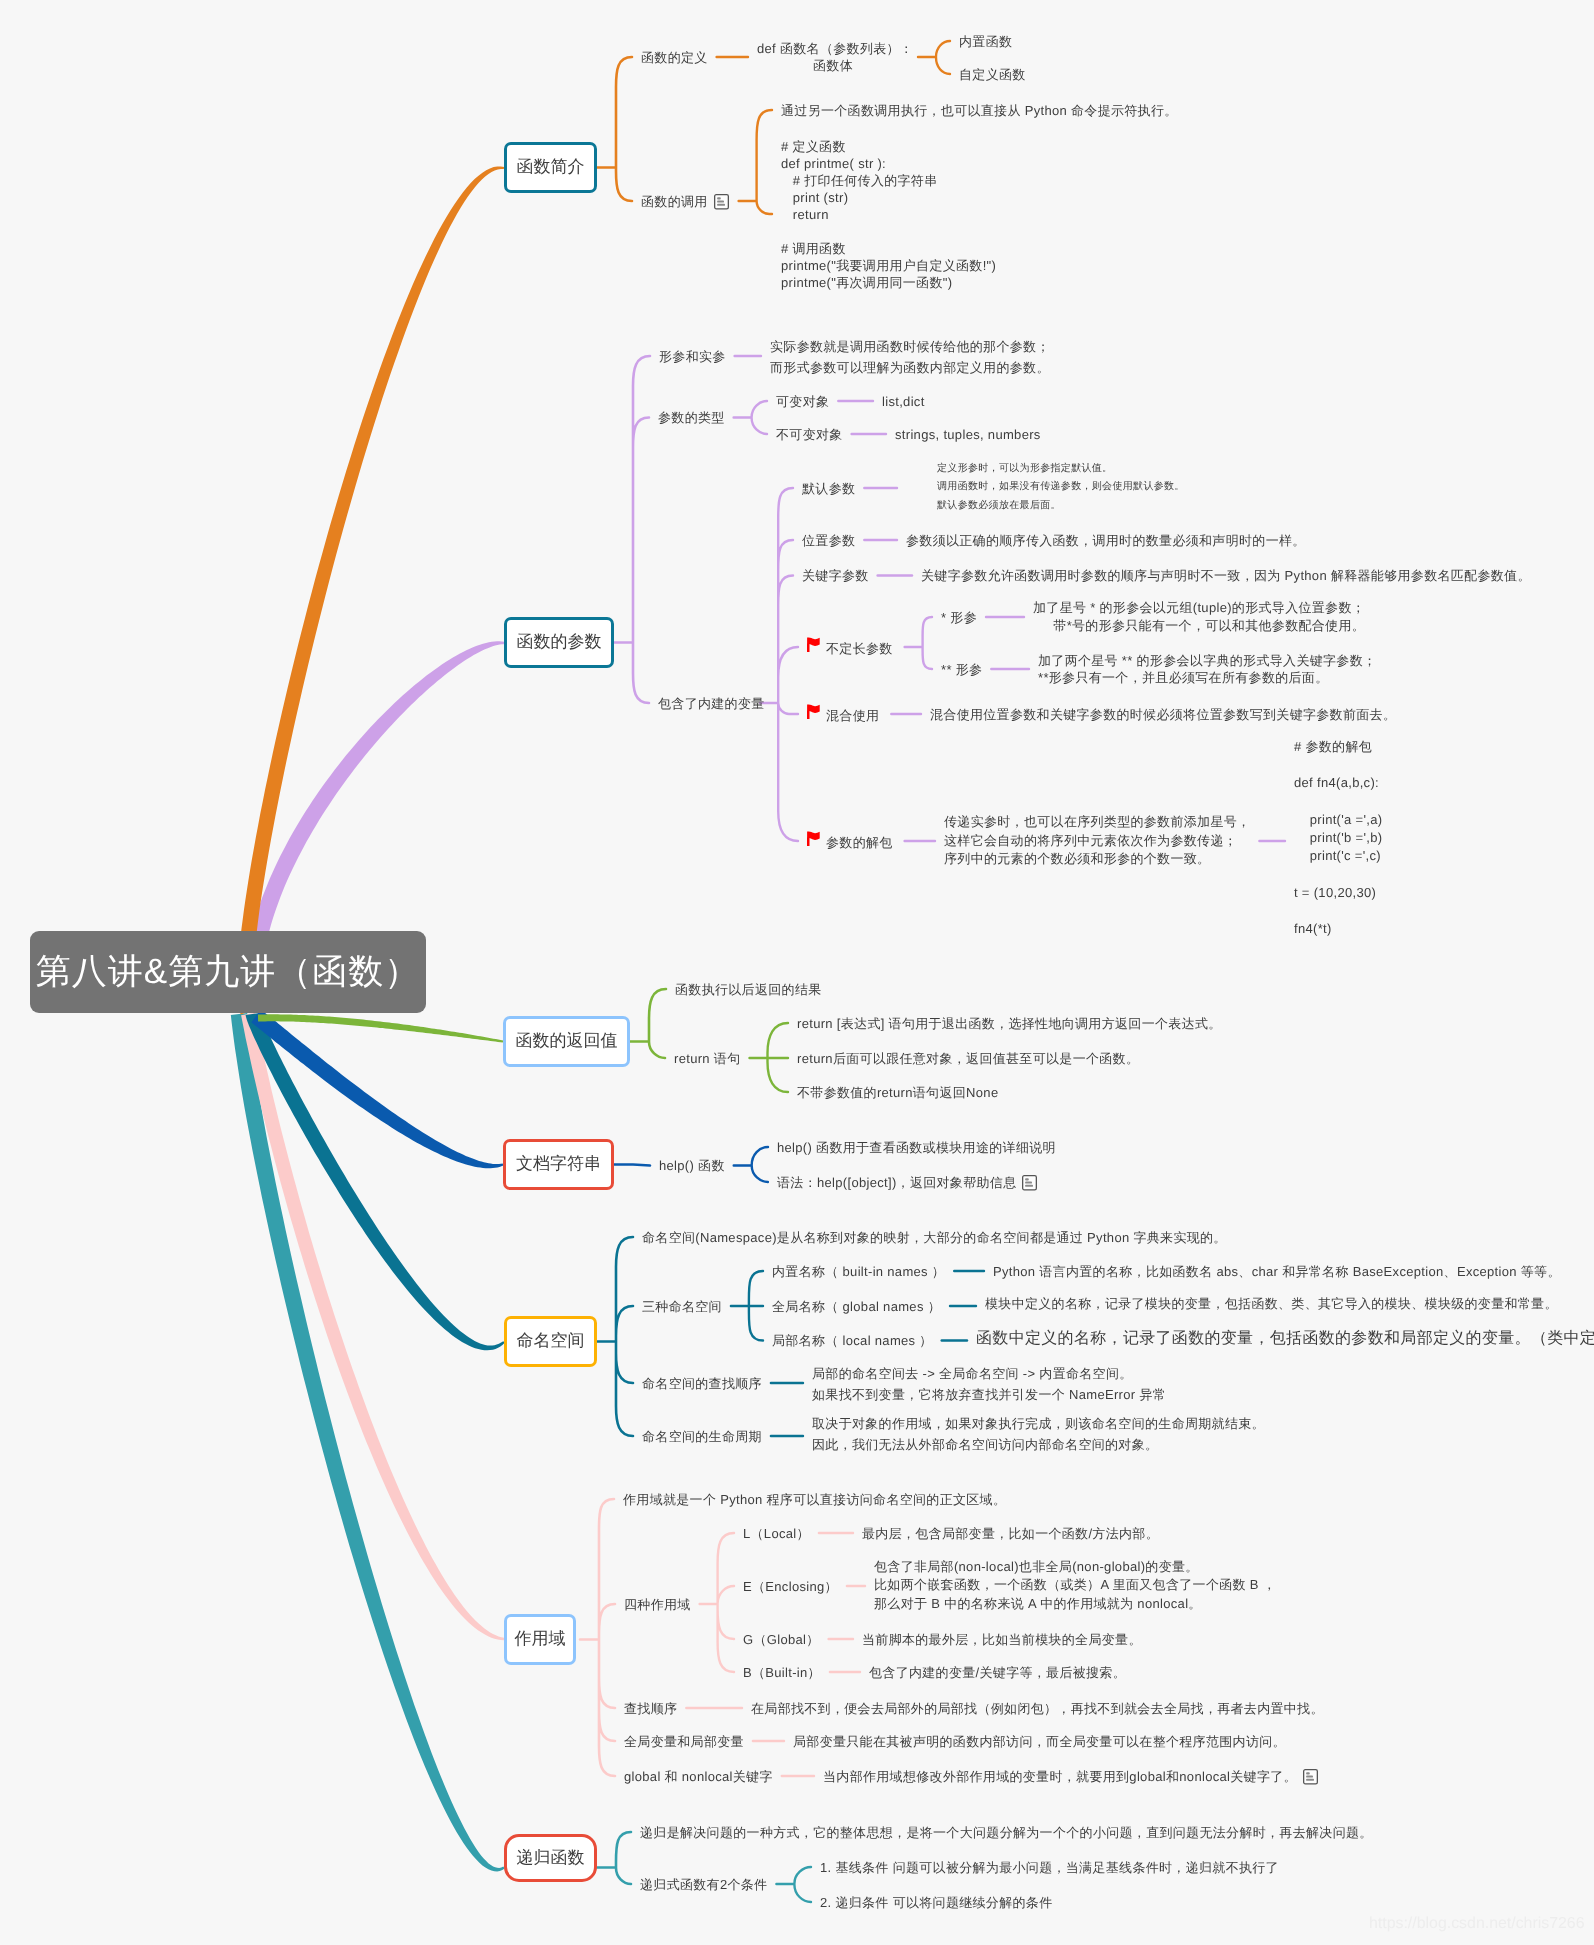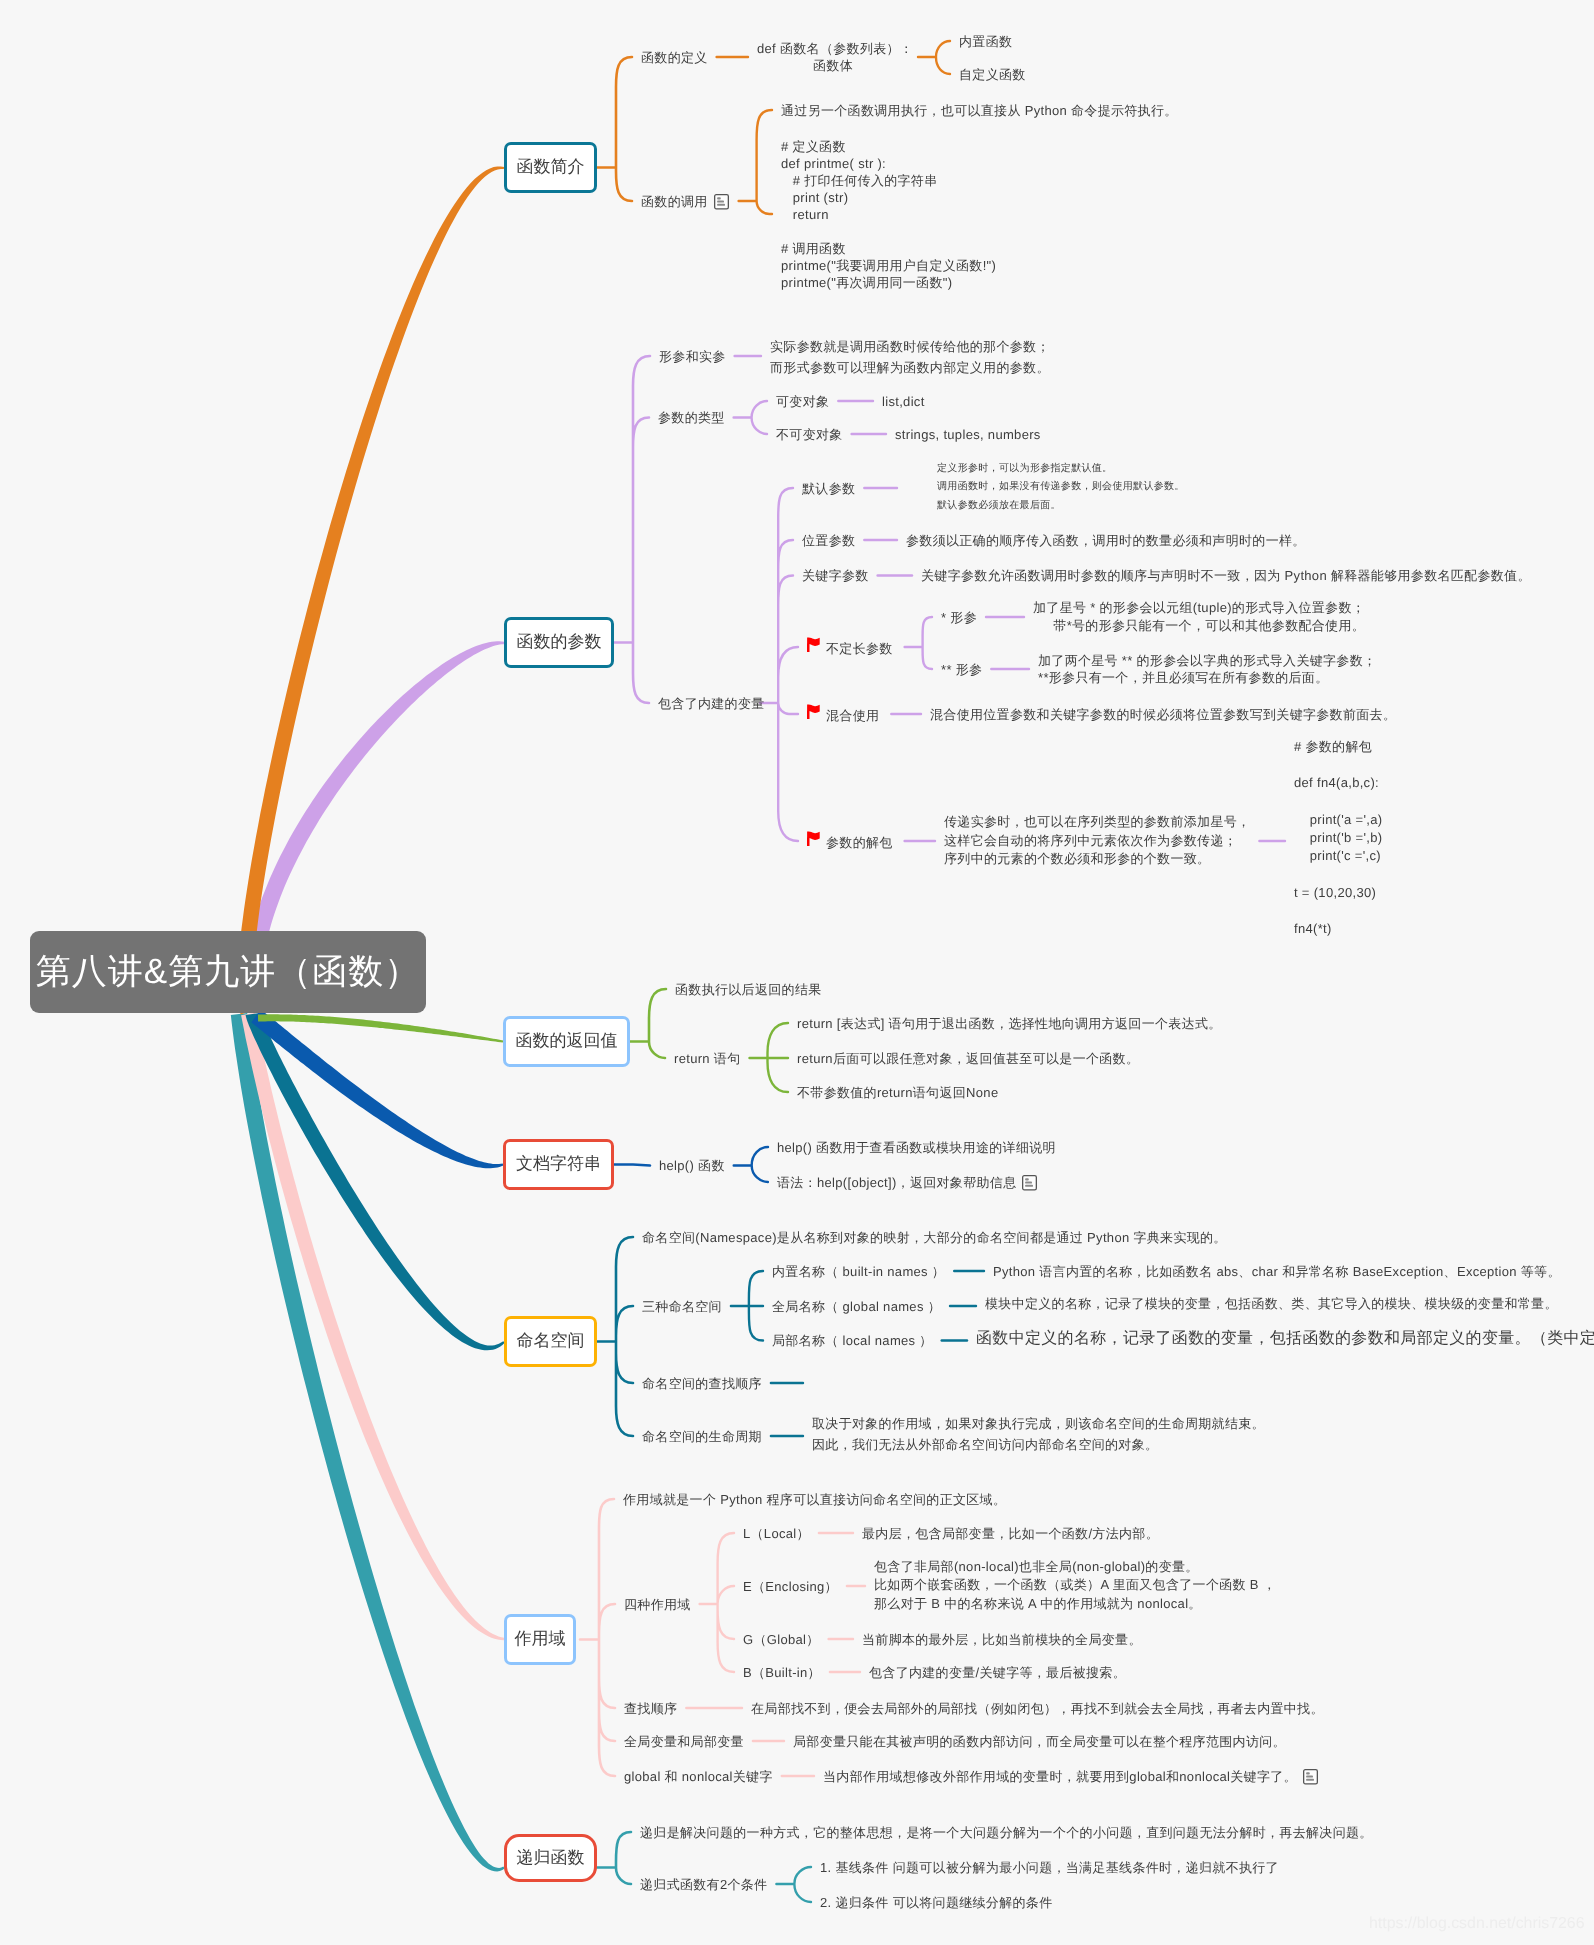--- a/index.html
+++ b/index.html
@@ -187,20 +187,22 @@
         </svg></span></div>
   <div class="tx" style="left:642px;top:1226.5px;font-size:13px;line-height:21px;"><span class="lbl">命名空间(Namespace)是从名称到对象的映射，大部分的命名空间都是通过 Python 字典来实现的。</span></div>
   <div class="tx" style="left:642px;top:1295.5px;font-size:13px;line-height:21px;"><span class="lbl">三种命名空间</span></div>
   <div class="tx" style="left:772px;top:1260.5px;font-size:13px;line-height:21px;"><span class="lbl">内置名称（ built-in names ）</span></div>
   <div class="tx" style="left:993px;top:1260.5px;font-size:13px;line-height:21px;"><span class="lbl">Python 语言内置的名称，比如函数名 abs、char 和异常名称 BaseException、Exception 等等。</span></div>
   <div class="tx" style="left:772px;top:1295.5px;font-size:13px;line-height:21px;"><span class="lbl">全局名称（ global names ）</span></div>
   <div class="tx" style="left:985px;top:1292.5px;font-size:13px;line-height:21px;"><span class="lbl">模块中定义的名称，记录了模块的变量，包括函数、类、其它导入的模块、模块级的变量和常量。</span></div>
   <div class="tx" style="left:772px;top:1330.0px;font-size:13px;line-height:21px;"><span class="lbl">局部名称（ local names ）</span></div>
   <div class="tx" style="left:976px;top:1327.5px;font-size:16px;line-height:21px;"><span class="lbl">函数中定义的名称，记录了函数的变量，包括函数的参数和局部定义的变量。（类中定义的也是）</span></div>
   <div class="tx" style="left:642px;top:1372.5px;font-size:13px;line-height:21px;"><span class="lbl">命名空间的查找顺序</span></div>
+  <div class="tx" style="left:812px;top:1363.0px;font-size:13px;line-height:21px;"><span class="lbl">局部的命名空间去 -&gt; 全局命名空间 -&gt; 内置命名空间。
+如果找不到变量，它将放弃查找并引发一个 NameError 异常</span></div>
   <div class="tx" style="left:642px;top:1425.5px;font-size:13px;line-height:21px;"><span class="lbl">命名空间的生命周期</span></div>
   <div class="tx" style="left:812px;top:1413.0px;font-size:13px;line-height:21px;"><span class="lbl">取决于对象的作用域，如果对象执行完成，则该命名空间的生命周期就结束。
 因此，我们无法从外部命名空间访问内部命名空间的对象。</span></div>
   <div class="tx" style="left:623px;top:1488.5px;font-size:13px;line-height:21px;"><span class="lbl">作用域就是一个 Python 程序可以直接访问命名空间的正文区域。</span></div>
   <div class="tx" style="left:624px;top:1593.5px;font-size:13px;line-height:21px;"><span class="lbl">四种作用域</span></div>
   <div class="tx" style="left:743px;top:1522.5px;font-size:13px;line-height:21px;"><span class="lbl">L（Local）</span></div>
   <div class="tx" style="left:862px;top:1522.5px;font-size:13px;line-height:21px;"><span class="lbl">最内层，包含局部变量，比如一个函数/方法内部。</span></div>
   <div class="tx" style="left:743px;top:1575.5px;font-size:13px;line-height:21px;"><span class="lbl">E（Enclosing）</span></div>
   <div class="tx" style="left:874px;top:1558.0px;font-size:13px;line-height:18.3px;"><span class="lbl">包含了非局部(non-local)也非全局(non-global)的变量。
 比如两个嵌套函数，一个函数（或类）A 里面又包含了一个函数 B ，

